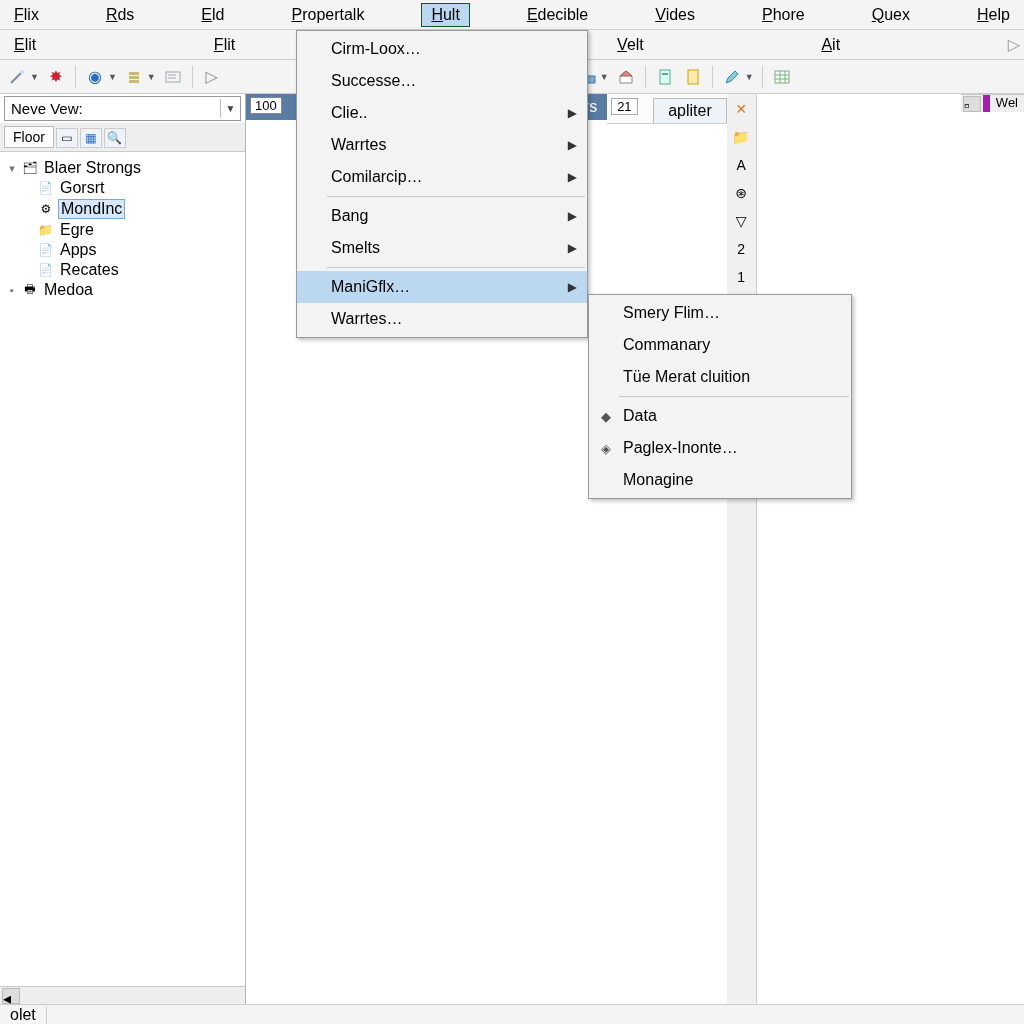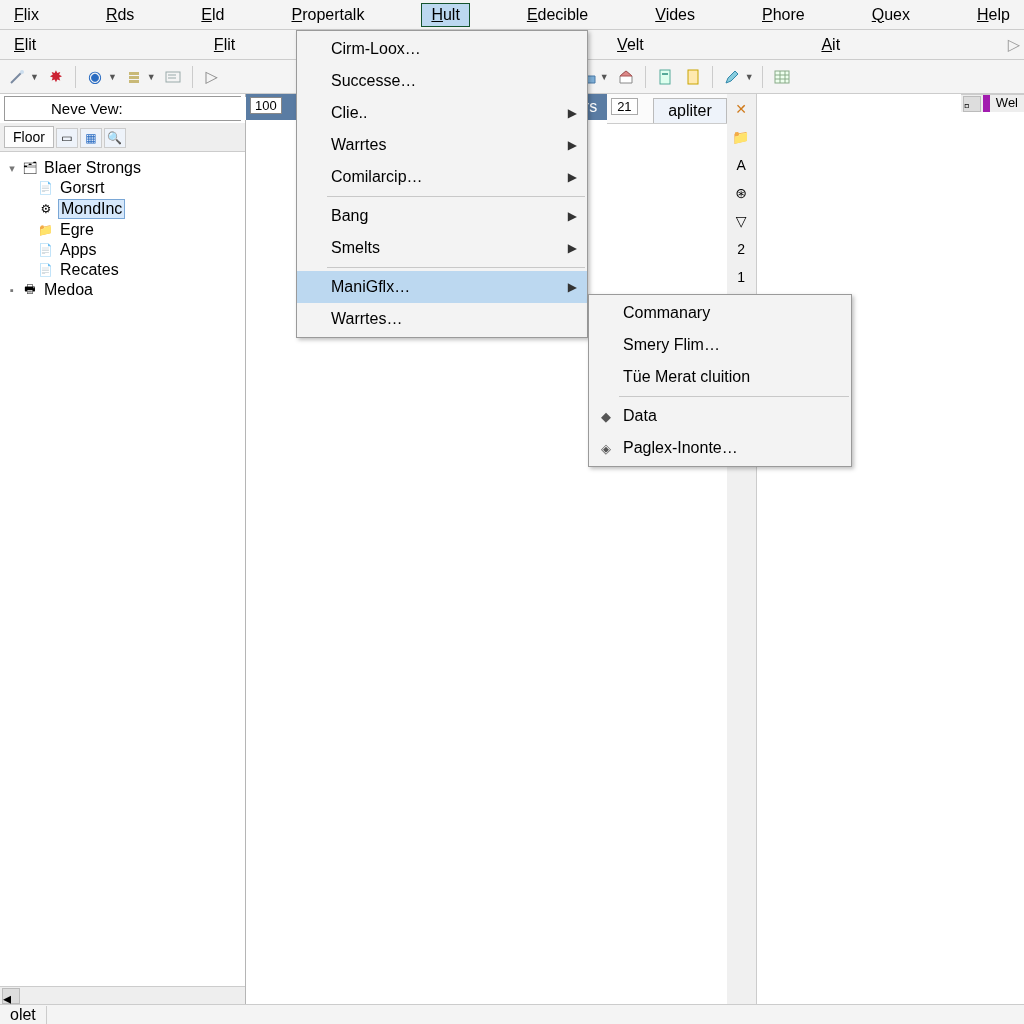--- a/index.html
+++ b/index.html
@@ -14,21 +14,21 @@
 
 .toolbar { display:flex; align-items:center; height:34px; background:#f4f4f4; border-bottom:1px solid #ccc; padding:0 6px; gap:6px; }
 .tbtn { width:22px; height:22px; display:flex; align-items:center; justify-content:center; border:1px solid transparent; }
 .sep { width:1px; height:22px; background:#ccc; margin:0 2px; }
 .drop { font-size:9px; color:#555; margin-left:-4px; }
 
 
 .main { display:flex; height:calc(1024px - 30px - 30px - 34px - 20px); }
 .left { width:246px; background:#fff; border-right:1px solid #b5b5b5; display:flex; flex-direction:column; }
 .viewsel { display:flex; align-items:center; border:1px solid #999; margin:2px 4px; background:#fff; }
-.viewsel input { flex:1; border:none; padding:3px 6px; font-size:15px; outline:none;margin-left:40px; }
+.viewsel input { flex:1; border:none; padding:3px 6px; font-size:15px; outline:none; }
 .viewsel .dd { width:20px; text-align:center; border-left:1px solid #bbb; color:#444; font-size:10px; padding:4px 0;}
 .lefttabs { display:flex; align-items:flex-end; gap:2px; padding:3px 4px; background:#eee; border-bottom:1px solid #ccc; }
 .lefttabs .tab { padding:2px 8px; border:1px solid #bbb; background:#fdfdfd; font-size:14px; }
 .lefttabs .ic { width:22px; height:20px; border:1px solid #ccc; background:#eef3fa; display:flex; align-items:center; justify-content:center; font-size:12px; }
 
 .tree { flex:1; overflow:auto; padding:6px 4px; font-size:15px; }
 .tnode { display:flex; align-items:center; gap:4px; padding:1px 2px; white-space:nowrap; }
 .tnode.sel span.lbl { background:#d6e8fb; border:1px solid #7aa7d6; padding:0 2px; }
 .tnode .tw { width:12px; text-align:center; color:#777; font-size:11px; }
 .tnode .ic { width:16px; height:16px; display:flex; align-items:center; justify-content:center; font-size:12px; }
@@ -286,30 +286,33 @@
       <span>ManiGflx…</span>
       <span class="arrow">▶</span>
     </div>
     <div class="row">
       <span>Warrtes…</span>
     </div>
   </div>
 
 <div class="menu" id="menu2">
     <div class="row">
+      <span>Smery Flim…</span>
+    </div>
+    <div class="row">
       <span>Commanary</span>
-    </div>
-    <div class="row">
-      <span>Smery Flim…</span>
     </div>
     <div class="row">
       <span>Tüe Merat cluition</span>
     </div>
     <hr>
     <div class="row">
       <span class="mic">◆</span>
       <span>Data</span>
     </div>
     <div class="row">
       <span class="mic">◈</span>
       <span>Paglex-Inonte…</span>
     </div>
+    <div class="row">
+      <span>Monagine</span>
+    </div>
   </div>
 
 </body></html>

